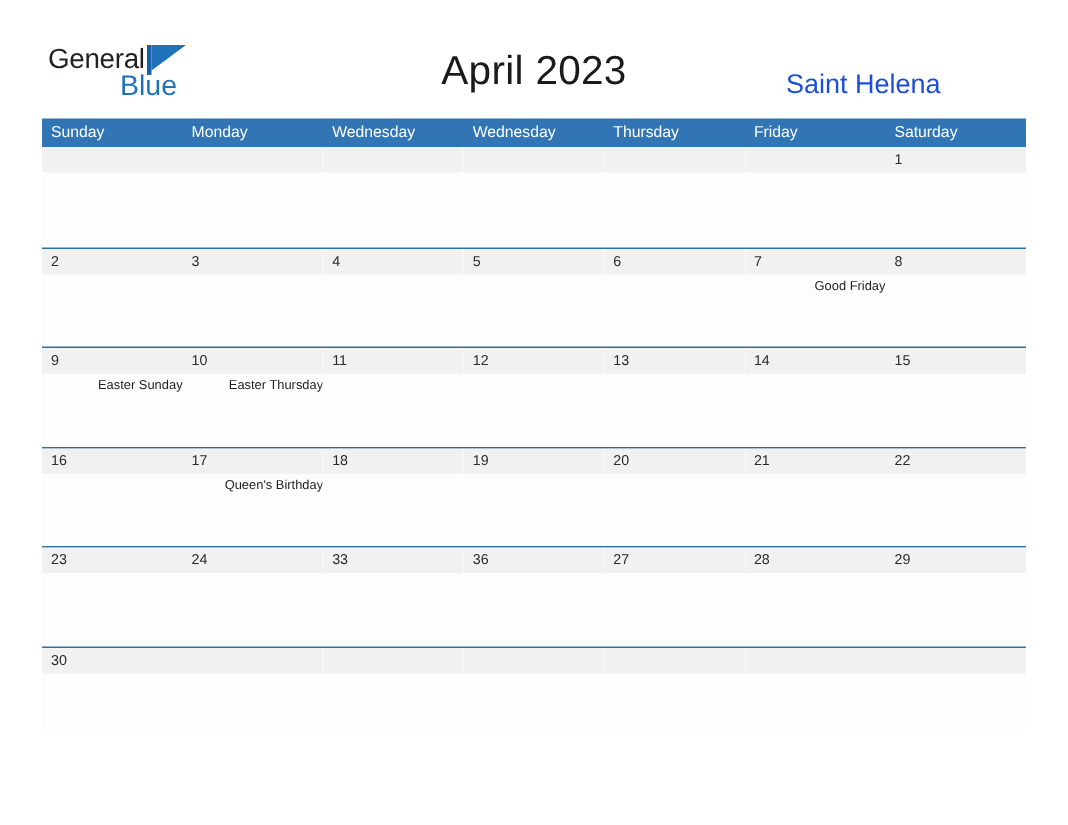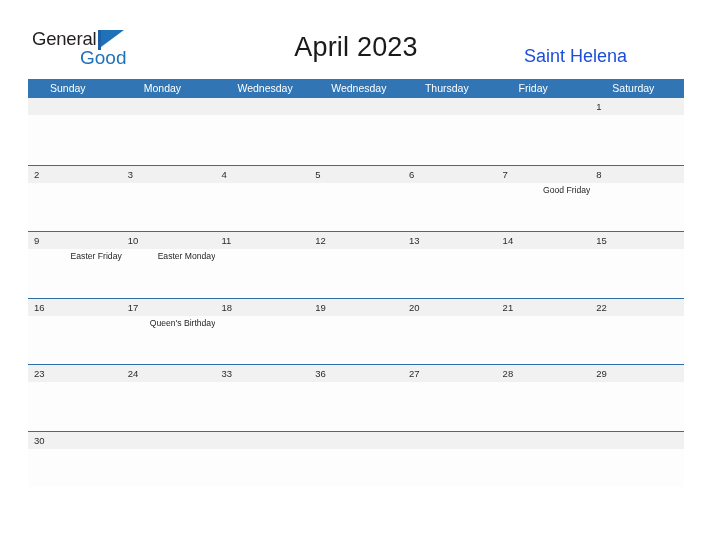--- a/index.html
+++ b/index.html
@@ -121,21 +121,20 @@
   .dow-cell {
     flex: 1 1 0;
     color: #ffffff;
     font-size: 10.5px;
     line-height: 19px;
     padding-left: 6px;
     box-sizing: border-box;
     font-family: "Liberation Sans", sans-serif;
     white-space: nowrap;
     overflow: hidden;
-    margin-left: 16px;
   }
 
   .week {
     position: relative;
     height: 66.5px;
     border-top: 1.6px solid #2f6fa8;
     box-sizing: border-box;
     background: #fdfdfd;
   }
   .week.first {
@@ -190,21 +189,21 @@
 <div class="page">
 
   <div class="header">
 
     <div class="logo">
       <span class="logo-general">General</span>
       <span class="logo-flag">
         <span class="bar"></span>
         <span class="tri"></span>
       </span>
-      <span class="logo-blue">Good</span>
+      <span class="logo-blue">Blue</span>
     </div>
 
     <div class="title">April 2023</div>
 
     <div class="location">Saint Helena</div>
   </div>
 
   <div class="calendar">
     <div class="dow-row" id="dow-row">
         <div class="dow-cell">Sunday</div>
@@ -310,29 +309,29 @@
             </div>
           </div>
         </div>
         <div class="week">
           <div class="week-cells">
             <div class="day">
               <div class="day-numband">
                 <span class="day-num">9</span>
               </div>
               <div class="day-events">
-                <div class="event">Easter Friday</div>
+                <div class="event">Easter Sunday</div>
               </div>
             </div>
             <div class="day">
               <div class="day-numband">
                 <span class="day-num">10</span>
               </div>
               <div class="day-events">
-                <div class="event">Easter Monday</div>
+                <div class="event">Easter Thursday</div>
               </div>
             </div>
             <div class="day">
               <div class="day-numband">
                 <span class="day-num">11</span>
               </div>
               <div class="day-events"></div>
             </div>
             <div class="day">
               <div class="day-numband">

